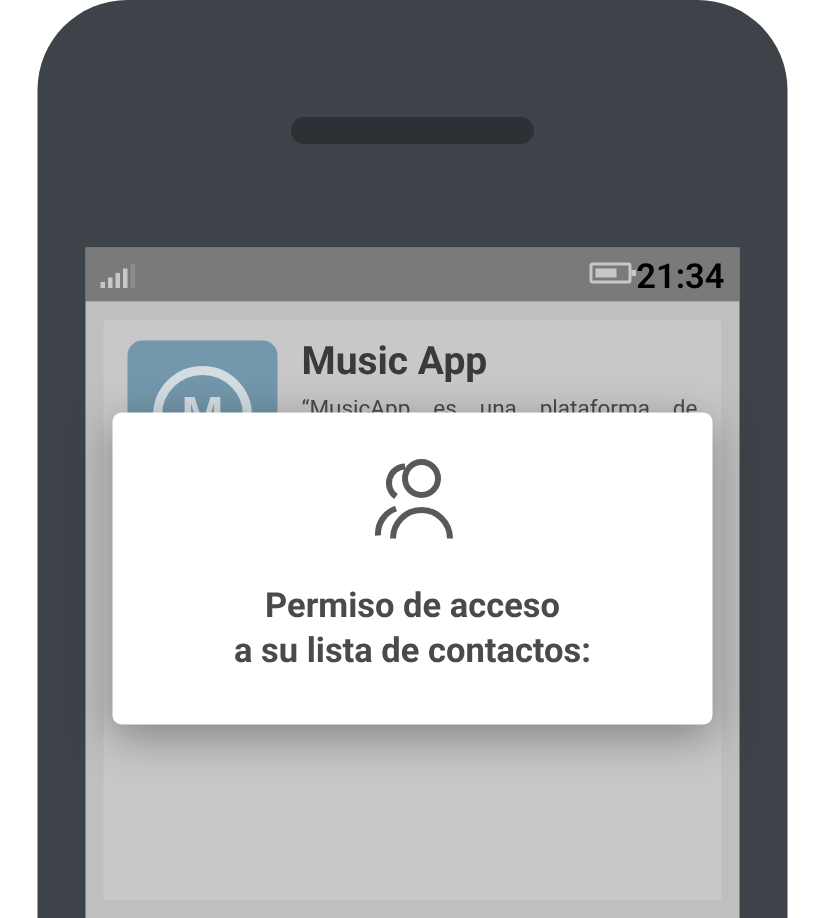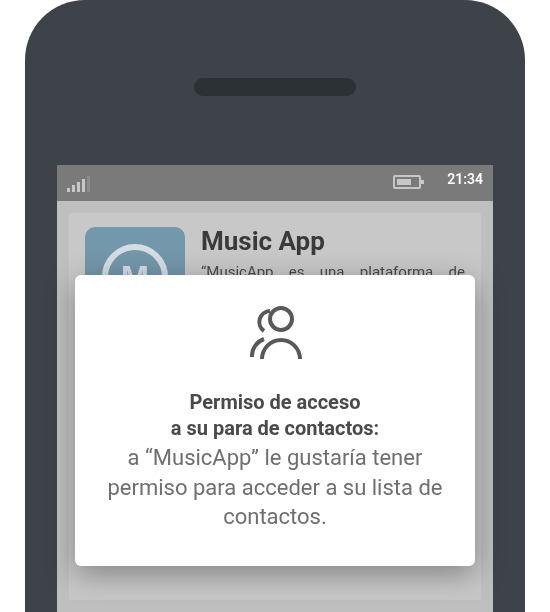--- a/index.html
+++ b/index.html
@@ -40,21 +40,21 @@
     .signal span:nth-child(4){height:13px;}
     .signal span:nth-child(5){height:16px; background:#8c8c8c;}
     .battery-icon {
       position:absolute; right:72px; top:10px;
       width:28px; height:14px; border:2px solid #c7c7c7; border-radius:2px;
     }
     .battery-icon::after {
       content:""; position:absolute; right:-5px; top:3px; width:3px; height:4px; background:#c7c7c7;
     }
     .battery-fill { position:absolute; left:2px; top:2px; width:14px; height:6px; background:#c7c7c7; }
-    .clock { position:absolute; right:10px; top:6px; color:#ffffff; font-size:14px; font-weight:600; }
+    .clock { position:absolute; right:10px; top:6px; color:#000000; font-size:23px; font-weight:600; }
     
     .page {
       position:absolute; left:0; top:36px; width:100%; height:calc(100% - 36px);
       background:#bfbfbf;
       padding:12px;
     }
     .card {
       background:#c9c8c8; border-radius:2px;
       width:100%; height:100%; padding:14px 16px;
       display:flex; gap:16px;
@@ -81,21 +81,21 @@
     .dialog {
       position:absolute; left:50%; top:275px; transform:translateX(-50%);
       width:400px; background:#fff;
       border-radius:6px;
       box-shadow:0 8px 30px rgba(0,0,0,0.35);
       padding:26px 32px 34px;
       text-align:center;
     }
     .dialog-icon { display:inline-block; margin-bottom:16px; }
     .dialog-title {
-      color:#4a4a4a; font-size:20px; font-weight:700; line-height:1.3;
+      color:#4a4a4a; font-size:23px; font-weight:700; line-height:1.3;
     }
     .dialog-body {
       color:#6f6f6f; font-size:22px; font-weight:400; line-height:1.35;
       margin-top:2px;
     }
   </style>
 </head>
 <body>
 
 <div class="phone">
@@ -138,16 +138,15 @@
   <span class="dialog-icon">
     <svg width="70" height="68" viewBox="0 0 70 68" fill="none" stroke="#595959" stroke-width="4">
       <circle cx="41" cy="18" r="11"></circle>
       <path d="M22 58 a19 19 0 0 1 38 0"></path>
       <path d="M30 10 a11 11 0 0 0 -6 20"></path>
       <path d="M12 56 a18 18 0 0 1 12 -18"></path>
     </svg>
   </span>
   <div class="dialog-title">
     <span>Permiso de acceso</span><br>
-    <span>a su para de contactos:</span>
+    <span>a su lista de contactos:</span>
   </div>
-  <div class="dialog-body">a “MusicApp” le gustaría tener permiso para acceder a su lista de contactos.</div>
 </div>
 
 </body></html>

